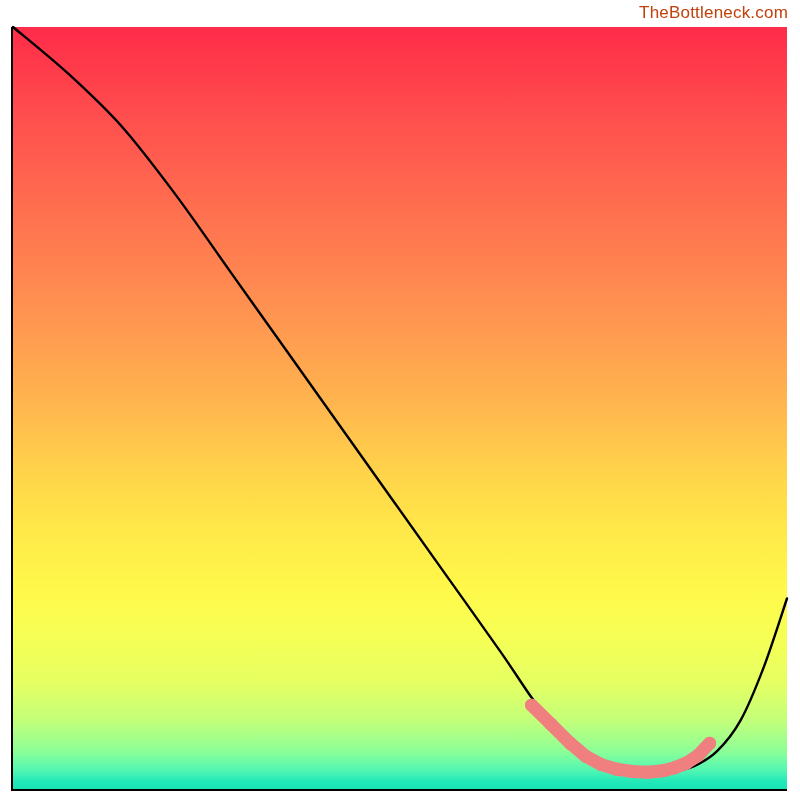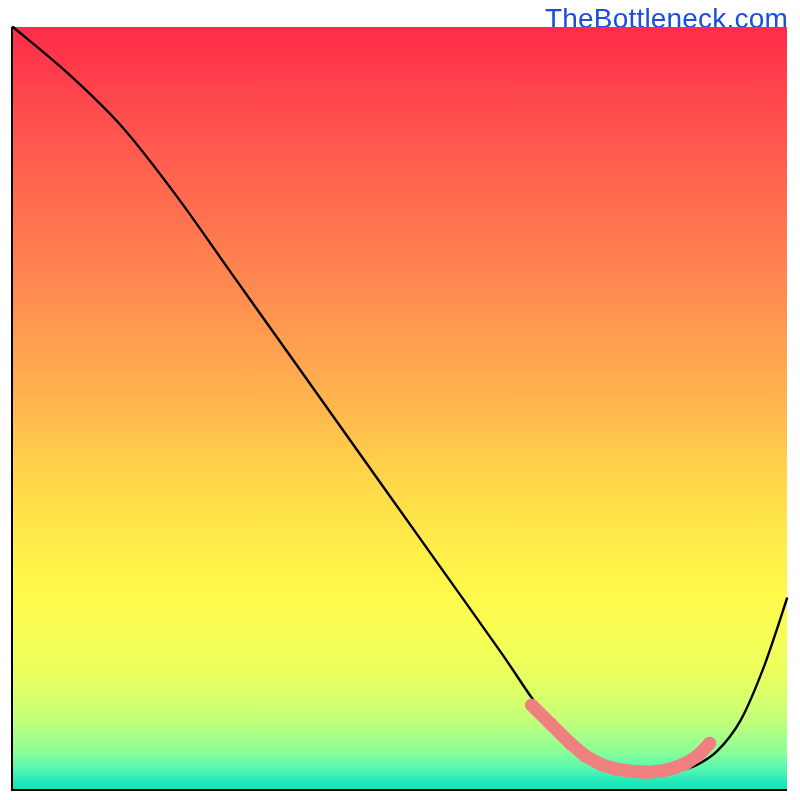--- a/index.html
+++ b/index.html
@@ -58,22 +58,22 @@
     height:2px; background:#000;
   }
   .plot-area{
     border:none;
   }
 
   .watermark {
     position: absolute;
     top: 3px;
     right: 12px;
-    font-size: 28px;
-    color: #1d4ed8;
+    font-size: 17px;
+    color: #c2410c;
     font-family: Arial, sans-serif;
     letter-spacing: 0.2px;
   }
 
   svg.curve {
     position: absolute;
     left: 0; top: 0;
     width: 100%; height: 100%;
     overflow: visible;
   }

